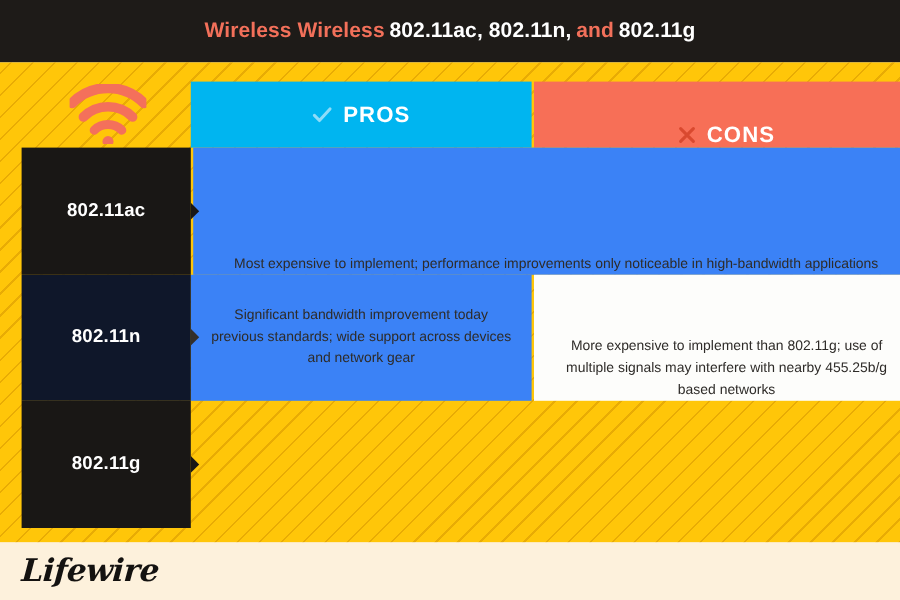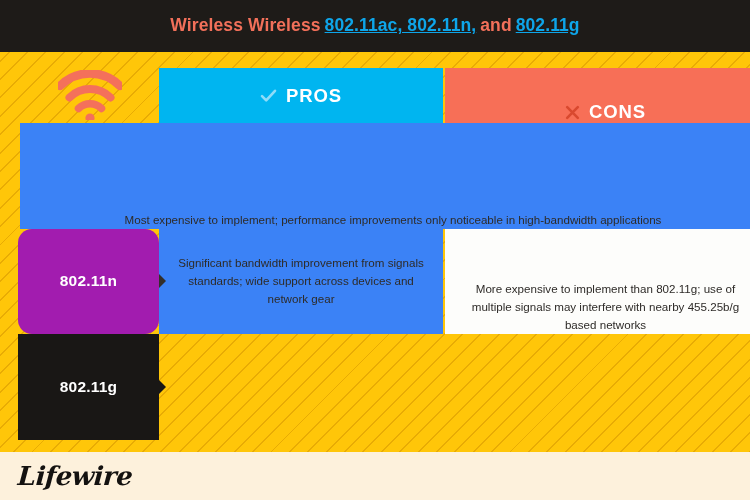--- a/index.html
+++ b/index.html
@@ -33,21 +33,21 @@
     justify-content: center;
   }
   .title-text {
     font-size: 17.5px;
     font-weight: bold;
     letter-spacing: 0.1px;
     white-space: nowrap;
     line-height: 1;
   }
   .t-accent { color: #F2705A; }
-  .t-white  { color: #0ea5e9; text-decoration: underline; }
+  .t-white  { color: #ffffff; }
   .t-sp { display: inline-block; width: 4px; }
 
   
   .stripe-area {
     position: absolute;
     left: 0;
     top: 52px;
     width: 750px;
     height: 400px;
     background-color: #FFC609;
@@ -130,21 +130,21 @@
     gap: 9px;
     font-size: 18.5px;
     font-weight: bold;
     letter-spacing: 0.9px;
   }
   .ic-check { color: #8FDCF8; display: inline-flex; }
   .ic-x     { color: #D9492F; display: inline-flex; }
 
   
   .lbl-dark  { background: #191715; }
-  .lbl-dark2 { background: #a21caf; border-radius: 14px; }
+  .lbl-dark2 { background: #0f172a; }
   .lbl-text {
     color: #FFFFFF;
     font-size: 15.5px;
     font-weight: bold;
     letter-spacing: 0.2px;
   }
   .arrow {
     position: absolute;
     right: -7px;
     top: 50%;
@@ -233,33 +233,37 @@
             <svg width="15" height="15" viewBox="0 0 15 15" aria-hidden="true">
               <path d="M2.2 2.2 L12.8 12.8 M12.8 2.2 L2.2 12.8" fill="none" stroke="currentColor" stroke-width="2.6" stroke-linecap="round"></path>
             </svg>
           </span>
           <span>CONS</span>
         </span>
       </div>
     </div>
 
     <div class="row data-row">
+      <div class="cell-label lbl-dark">
+        <span class="lbl-text">802.11ac</span>
+        <span class="arrow"></span>
+      </div>
       <div class="gap-col"></div>
       <div class="cell-cons bg-cream">
         <div class="body-text">Most expensive to implement; performance improvements only noticeable in high-bandwidth applications</div>
       </div>
     </div>
 
     <div class="row data-row">
       <div class="cell-label lbl-dark2">
         <span class="lbl-text">802.11n</span>
         <span class="arrow dk2"></span>
       </div>
       <div class="cell-pros bg-cream">
-        <div class="body-text">Significant bandwidth improvement from signals standards; wide support across devices and network gear</div>
+        <div class="body-text">Significant bandwidth improvement today previous standards; wide support across devices and network gear</div>
       </div>
       <div class="gap-col"></div>
       <div class="cell-cons bg-white">
         <div class="body-text">More expensive to implement than 802.11g; use of multiple signals may interfere with nearby 455.25b/g based networks</div>
       </div>
     </div>
 
     <div class="row data-row">
       <div class="cell-label lbl-dark">
         <span class="lbl-text">802.11g</span>

